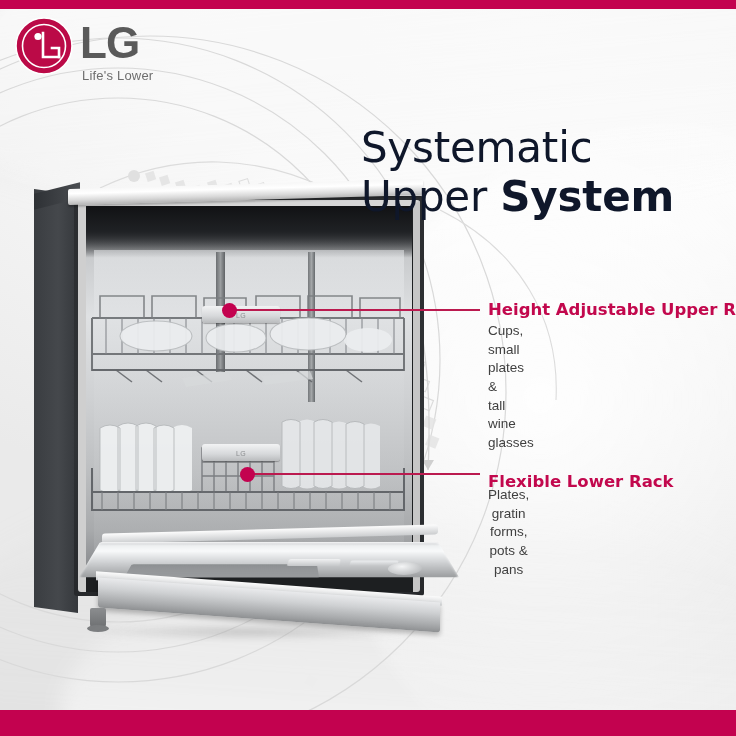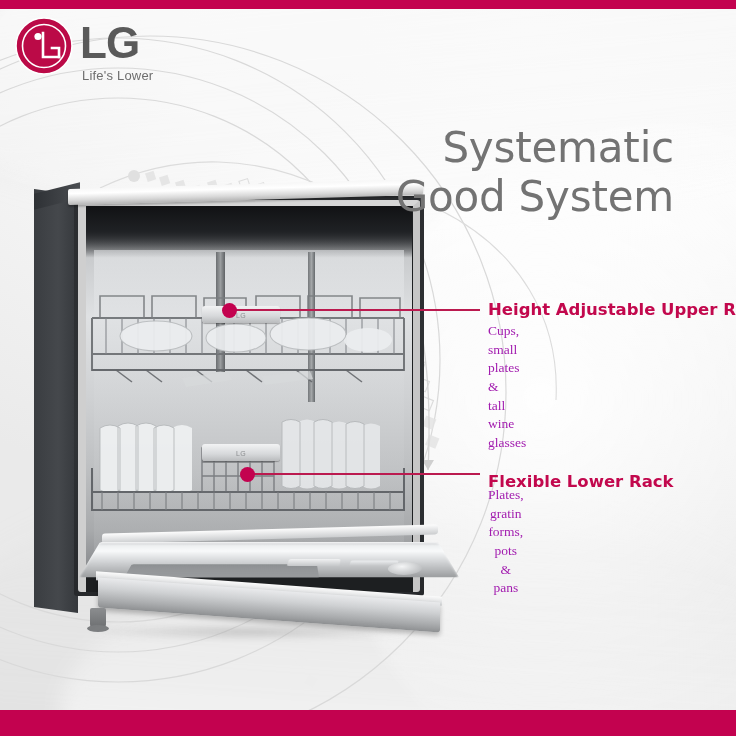--- a/index.html
+++ b/index.html
@@ -62,40 +62,40 @@
   }
   .logo-tag{
     position:absolute;left:68px;top:52px;
     font-size:13px;color:#6e6e6e;letter-spacing:.2px;
     font-family:"Liberation Sans", sans-serif;
   }
 
   
   .headline{
     position:absolute;right:62px;top:124px;
-    text-align:right;color:#737373;
+    text-align:left;color:#0f172a;
     font-family:"DejaVu Sans", sans-serif;
     line-height:1.16;
   }
   .hl-l1{font-size:42px;font-weight:400;display:block;letter-spacing:-.2px;}
   .hl-l2{font-size:42px;font-weight:400;display:block;letter-spacing:-.2px;white-space:nowrap;}
-  .hl-strong{font-weight:400;}
+  .hl-strong{font-weight:700;}
 
   
   .callout{position:absolute;}
   .co-line{position:absolute;height:2px;background:#b8track;}
   .co-line{background:#bb1a4f;}
   .co-dot{position:absolute;width:15px;height:15px;border-radius:50%;background:#c3024f;}
   .co-title{
     position:absolute;color:#c2084d;font-size:16.5px;font-weight:600;
     font-family:"DejaVu Sans", sans-serif;white-space:nowrap;
   }
   .co-desc{
-    position:absolute;color:#a21caf;font-size:13.5px;line-height:1.38;
-    font-family:Liberation Serif, serif;white-space:pre-line;
+    position:absolute;color:#404040;font-size:13.5px;line-height:1.38;
+    font-family:Liberation Sans, sans-serif;white-space:pre-line;
   }
 
   
   .dw{position:absolute;left:34px;top:184px;width:420px;height:460px;}
 
   
   .dw-top{
     position:absolute;left:34px;top:0px;width:355px;height:16px;
     background:linear-gradient(180deg,#f7f7f7 0%,#ffffff 30%,#d9d9d9 72%,#b7b7b7 100%);
     transform:skewY(-1.6deg);border-radius:2px;
@@ -465,21 +465,21 @@
   <div class="callout">
     <div class="co-line" style="left:248px;top:473px;width:232px;"></div>
     <div class="co-dot" style="left:240px;top:467px;"></div>
     <div class="co-title" style="left:488px;top:472px;">Flexible Lower Rack</div>
     <div class="co-desc" style="left:488px;top:486px;text-align:center;">Plates, gratin forms,
 pots &amp; pans</div>
   </div>
 
   <div class="headline">
     <span class="hl-l1">Systematic</span>
-    <span class="hl-l2"><span>Good </span><span class="hl-strong">System</span></span>
+    <span class="hl-l2"><span>Upper </span><span class="hl-strong">System</span></span>
   </div>
 
   <div class="logo-wrap">
     <svg class="logo-mark" viewBox="0 0 60 60" aria-hidden="true">
       <circle cx="30" cy="30" r="28" fill="#bb0a47"></circle>
       <circle cx="30" cy="30" r="28" fill="none" stroke="#ffffff" stroke-width="1.6"></circle>
       <circle cx="30" cy="30" r="21.5" fill="none" stroke="#ffffff" stroke-width="1.6"></circle>
       <circle cx="24" cy="20.5" r="3.6" fill="#ffffff"></circle>
       <path d="M29 17 V41 H45" fill="none" stroke="#ffffff" stroke-width="2.6" stroke-linecap="square"></path>
       <path d="M45 41 V32 H38" fill="none" stroke="#ffffff" stroke-width="2.6" stroke-linecap="square"></path>

